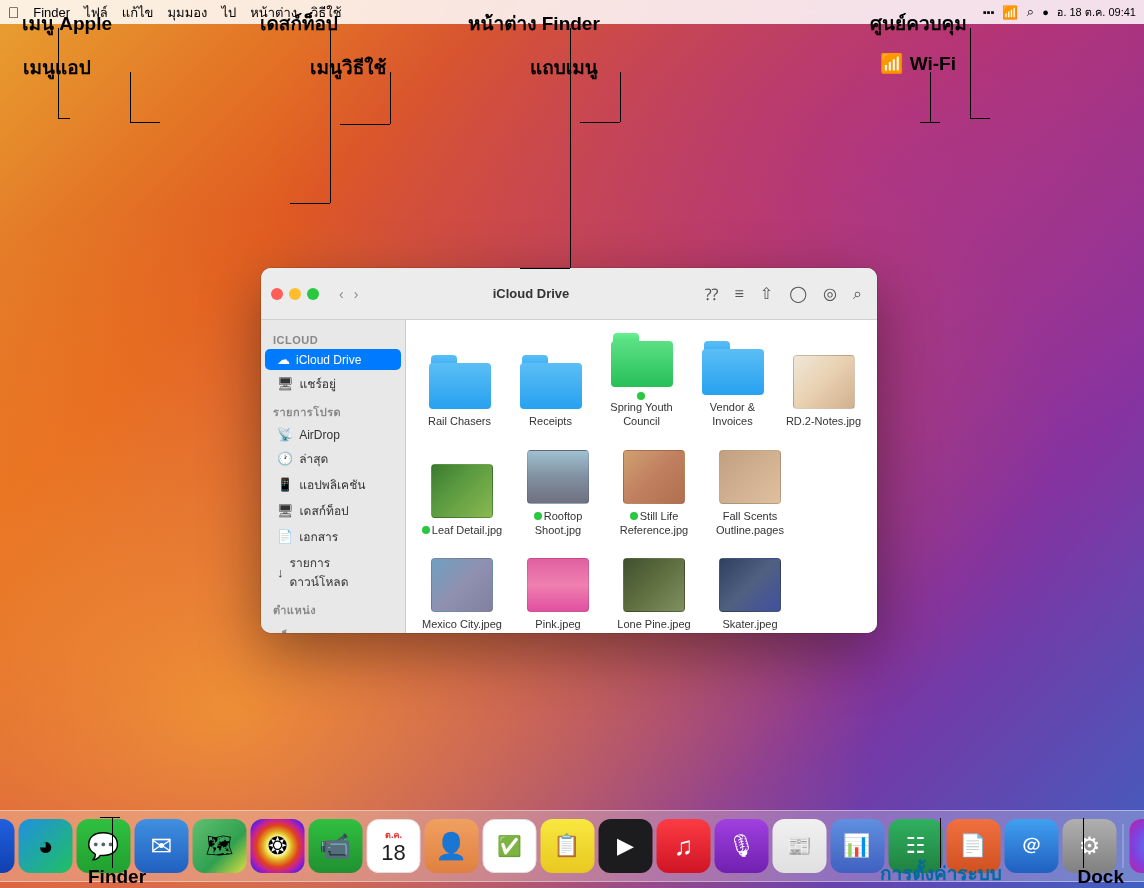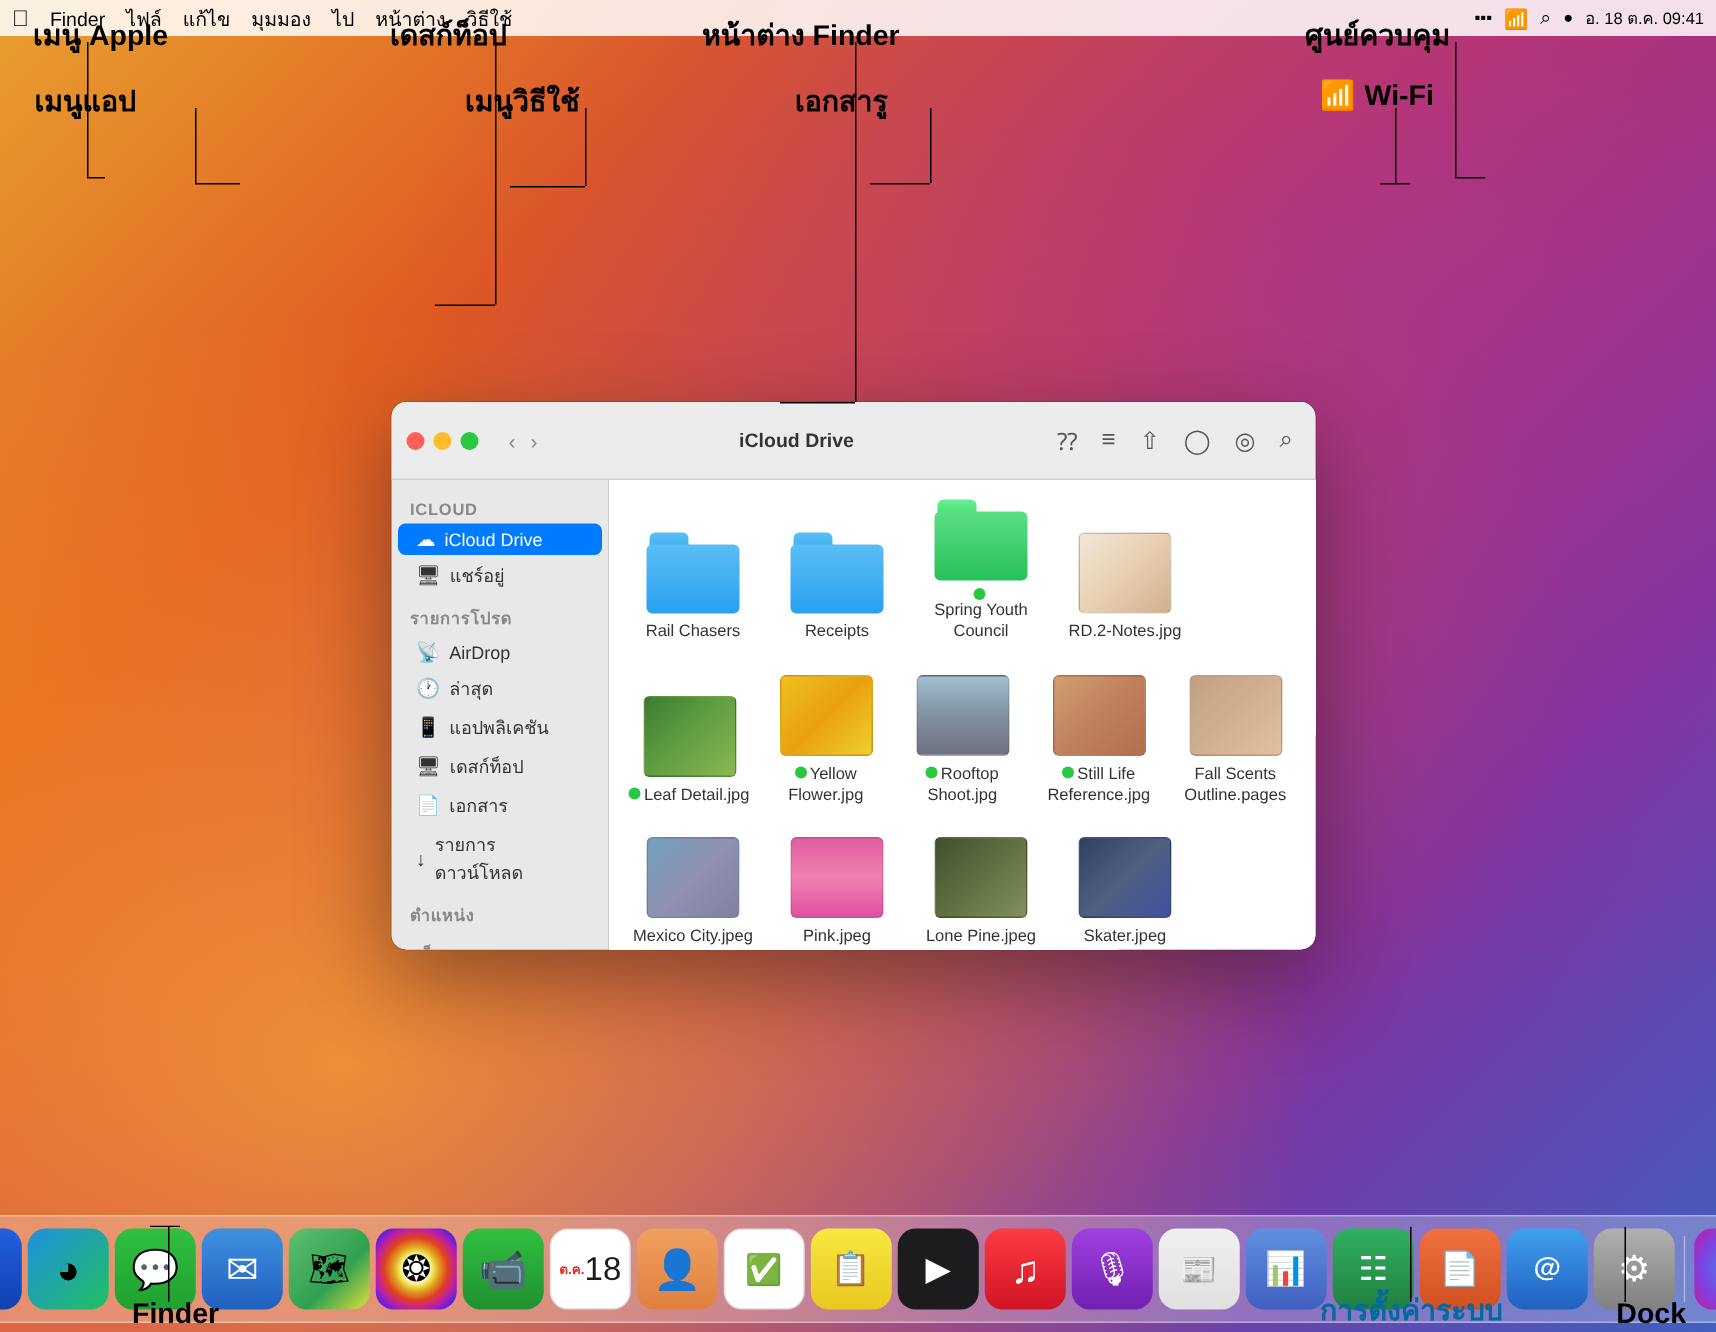--- a/index.html
+++ b/index.html
@@ -305,21 +305,21 @@
     .dock-icon.safari { background: linear-gradient(135deg, #2090e0 0%, #20c060 100%); }
     .dock-icon.messages { background: linear-gradient(180deg, #30c040 0%, #20a030 100%); }
     .dock-icon.mail { background: linear-gradient(180deg, #4090e0 0%, #2060c0 100%); }
     .dock-icon.maps { background: linear-gradient(135deg, #60c070 0%, #30a050 60%, #e0e040 100%); }
     .dock-icon.photos { background: radial-gradient(circle, #fff 20%, #f0e050 30%, #e0a020 40%, #e04020 55%, #c020a0 70%, #6020e0 85%, #2050e0 100%); }
     .dock-icon.facetime { background: linear-gradient(180deg, #30c040 0%, #209030 100%); }
     .dock-icon.calendar {
       background: white;
       border: 1px solid #e0e0e0;
       font-size: 12px;
-      flex-direction: row;
+      flex-direction: column;
     }
     .dock-icon.contacts { background: linear-gradient(180deg, #f0a060 0%, #e08040 100%); }
     .dock-icon.reminders { background: white; border: 1px solid #e0e0e0; }
     .dock-icon.notes { background: linear-gradient(180deg, #f8e840 0%, #e8c820 100%); }
     .dock-icon.appletv { background: #1c1c1e; }
     .dock-icon.music { background: linear-gradient(180deg, #fc3c44 0%, #d01424 100%); }
     .dock-icon.podcasts { background: linear-gradient(180deg, #a040e0 0%, #7020b0 100%); }
     .dock-icon.news { background: linear-gradient(180deg, #f0f0f0 0%, #e0e0e0 100%); }
     .dock-icon.keynote { background: linear-gradient(180deg, #6090e0 0%, #4060c0 100%); }
     .dock-icon.numbers { background: linear-gradient(180deg, #30b060 0%, #208040 100%); }
@@ -350,21 +350,21 @@
 </head>
 <body>
 
 <div class="desktop-bg"></div>
 
 <div class="top-label" style="left:22px; top:8px;">เมนู Apple</div>
 <div class="top-label" style="left:23px; top:52px;">เมนูแอป</div>
 <div class="top-label" style="left:260px; top:8px;">เดสก์ท็อป</div>
 <div class="top-label" style="left:310px; top:52px;">เมนูวิธีใช้</div>
 <div class="top-label" style="left:468px; top:8px;">หน้าต่าง Finder</div>
-<div class="top-label" style="left:530px; top:52px;">เอกสารู</div>
+<div class="top-label" style="left:530px; top:52px;">แถบเมนู</div>
 <div class="top-label" style="left:870px; top:8px;">ศูนย์ควบคุม</div>
 <div class="top-label" style="left:880px; top:52px;">
   <span style="margin-right:6px;">📶</span><span>Wi-Fi</span>
 </div>
 
 <div style="position:absolute; top:28px; left:58px; width:1px; height:90px; background:#000; z-index:199;"></div>
 <div style="position:absolute; top:118px; left:58px; width:12px; height:1px; background:#000; z-index:199;"></div>
 
 <div style="position:absolute; top:72px; left:130px; width:1px; height:50px; background:#000; z-index:199;"></div>
 <div style="position:absolute; top:122px; left:130px; width:30px; height:1px; background:#000; z-index:199;"></div>
@@ -505,44 +505,45 @@
             </div>
           </div>
           <div class="file-label">
             <div class="file-label-row">
                 <span class="status-dot"></span>
               </div>
             Spring Youth Council
           </div>
         </div>
 
+        <div class="file-item">
+          <div class="file-icon">
+            <div class="folder-icon">
+              <div class="folder-tab"></div>
+              <div class="folder-body"></div>
+            </div>
+          </div>
+          <div class="file-label">Vendor &amp; Invoices</div>
+        </div>
 
         <div class="file-item">
           <div class="file-icon">
             <div class="thumb thumb-notes" style="width:62px;height:54px;border-radius:4px;"></div>
           </div>
           <div class="file-label">RD.2-Notes.jpg</div>
         </div>
       </div>
 
       <div class="files-row">
         <div class="file-item">
           <div class="file-icon">
             <div class="thumb thumb-leaf" style="width:62px;height:54px;border-radius:4px;"></div>
           </div>
           <div class="file-label">
             <span class="status-dot"></span>Leaf Detail.jpg
-          </div>
-        </div>
-        <div class="file-item">
-          <div class="file-icon">
-            <div class="thumb thumb-yellow" style="width:62px;height:54px;border-radius:4px;"></div>
-          </div>
-          <div class="file-label">
-            <span class="status-dot"></span>Yellow Flower.jpg
           </div>
         </div>
         <div class="file-item">
           <div class="file-icon">
             <div class="thumb thumb-rooftop" style="width:62px;height:54px;border-radius:4px;"></div>
           </div>
           <div class="file-label">
             <span class="status-dot"></span>Rooftop Shoot.jpg
           </div>
         </div>

